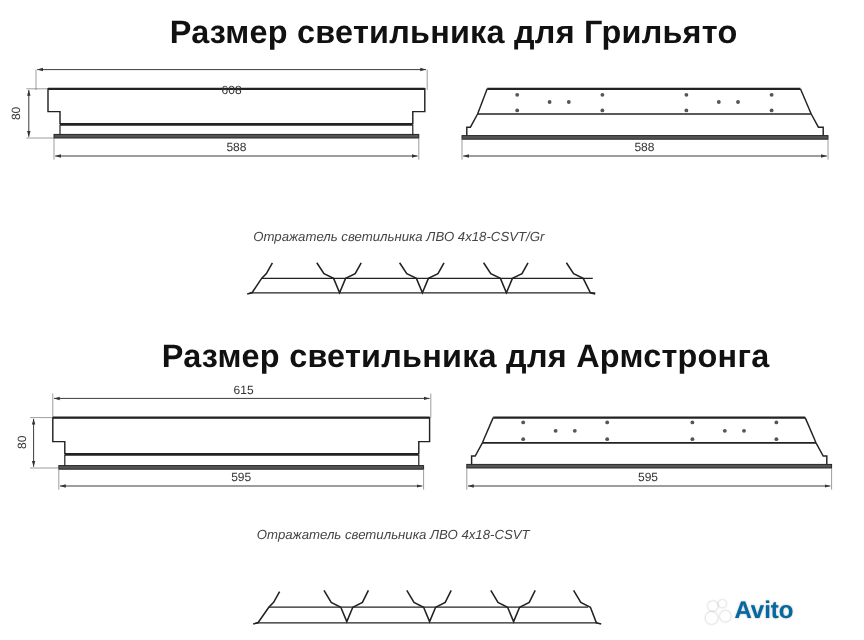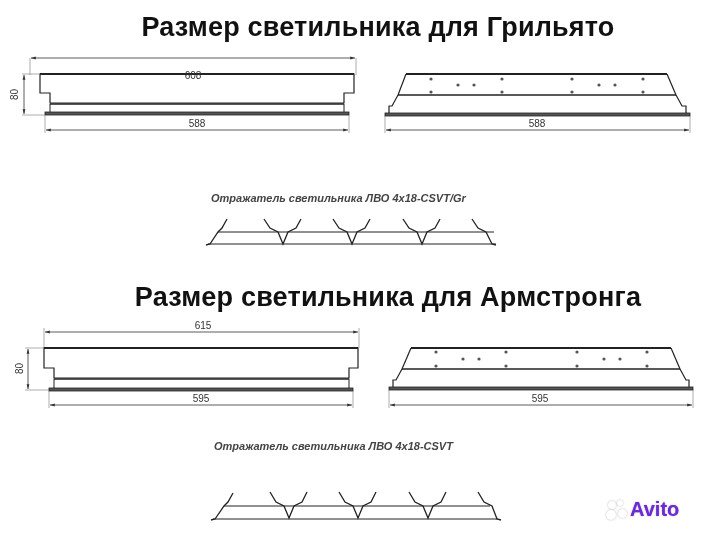--- a/index.html
+++ b/index.html
@@ -25,21 +25,21 @@
       font-size: 27px;
       color: #111;
       letter-spacing: 0.2px;
     }
     #title-1 { top: 12px; left: 18px; }
     #title-2 { top: 282px; left: 12px; padding-left: 16px; }
     .caption {
       position: absolute;
       font-family: "Liberation Sans", sans-serif;
       font-style: italic;
-      font-weight: bold;
+      font-weight: normal;
       font-size: 11px;
       color: #444;
     }
     #caption-1 { left: 211px; top: 192px; }
     #caption-2 { left: 214px; top: 440px; }
     .dim-label {
       position: absolute;
       font-family: "Liberation Sans", sans-serif;
       font-size: 10px;
       color: #333;
@@ -52,26 +52,26 @@
     }
     svg.drawing {
       position: absolute;
       left: 0;
       top: 0;
       width: 720px;
       height: 533px;
     }
     .watermark {
       position: absolute;
-      left: 606px;
+      left: 588px;
       top: 498px;
       display: flex;
       align-items: center;
       gap: 2px;
-      color: #6d28d9;
+      color: #0369a1;
       font-family: "Liberation Sans", sans-serif;
       font-size: 20px;
       font-weight: bold;
       text-shadow: 0 0 2px rgba(0,0,0,0.25), 0 0 1px rgba(0,0,0,0.2);
     }
     .watermark .dots {
       position: relative;
       width: 22px;
       height: 22px;
     }

